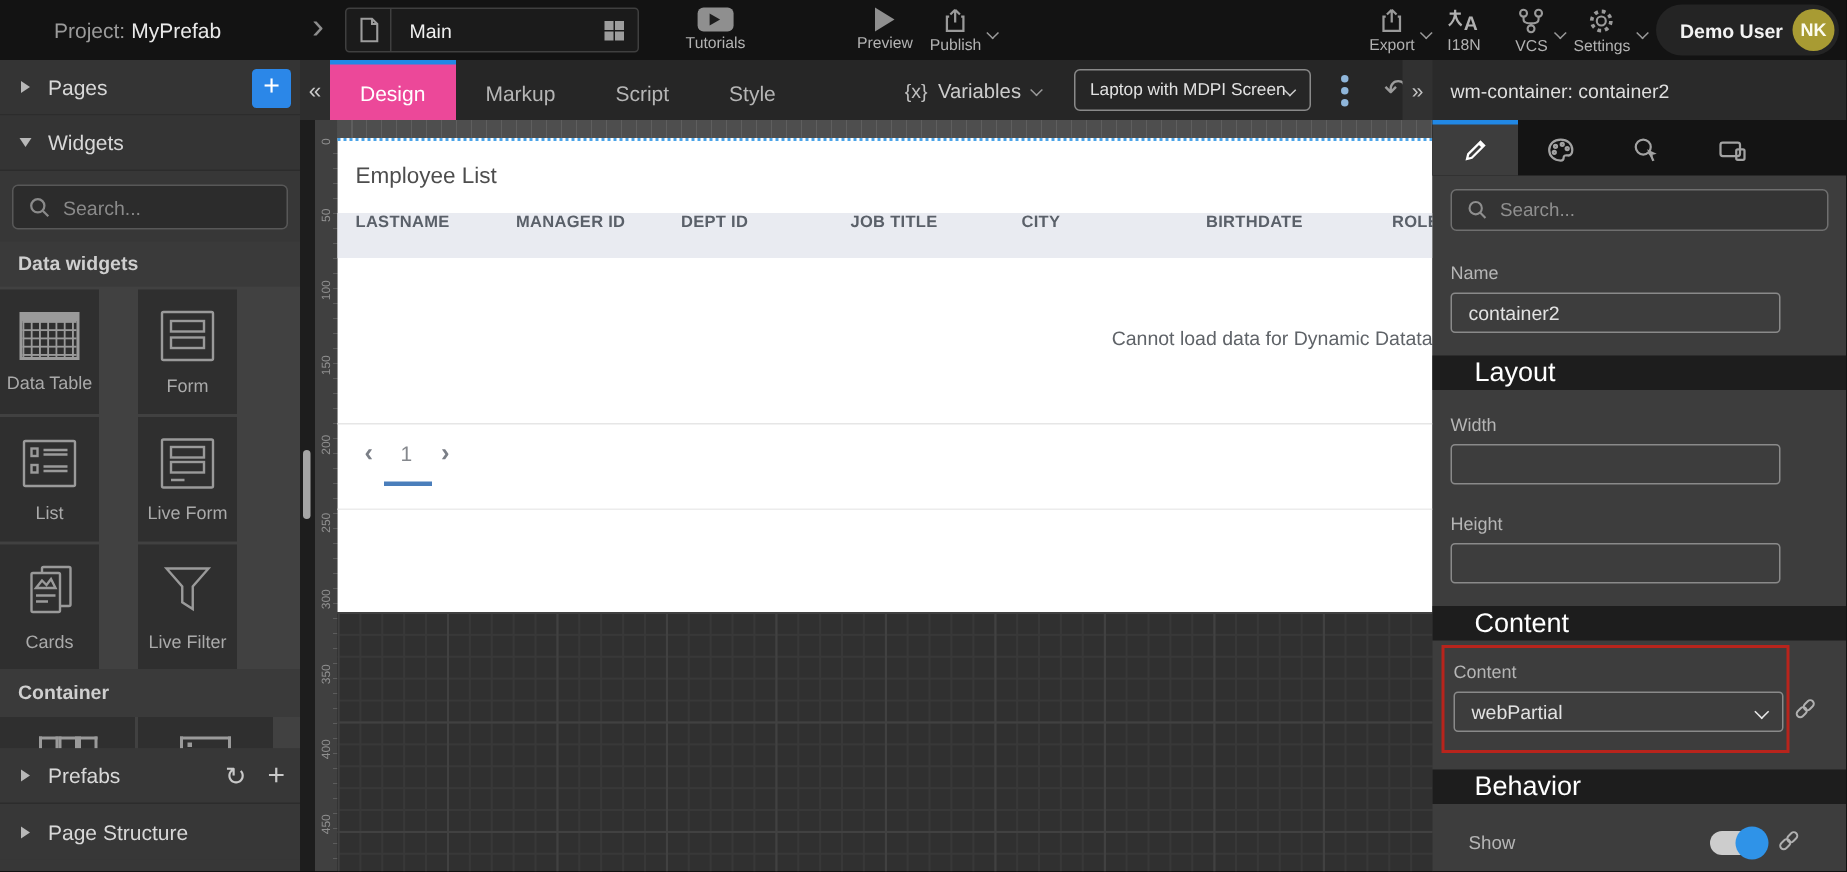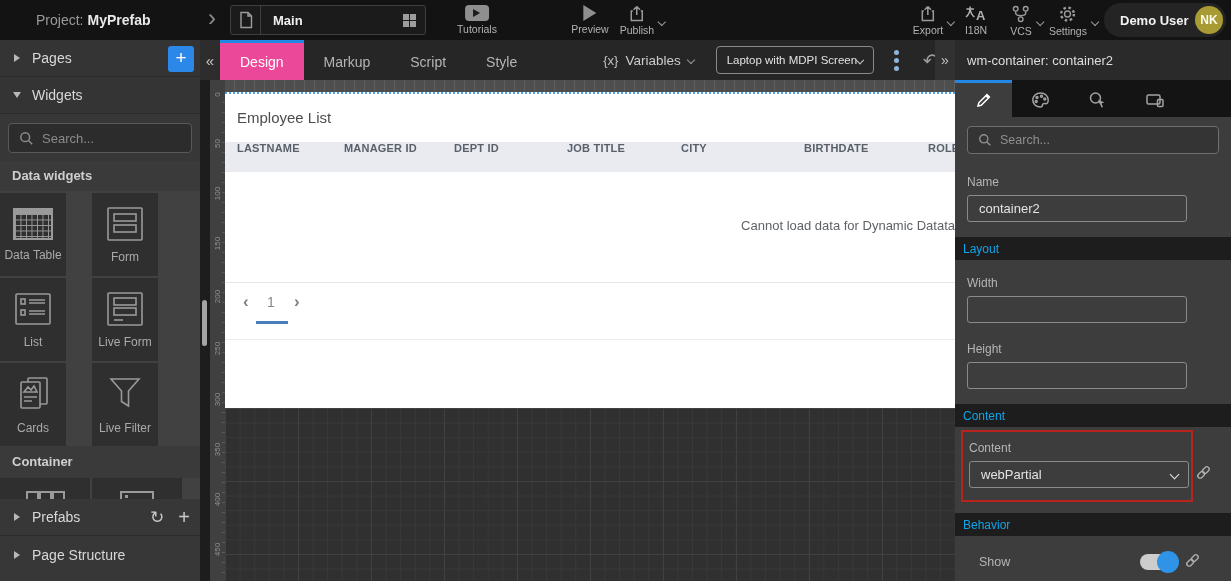--- a/index.html
+++ b/index.html
@@ -3,25 +3,25 @@
 <meta charset="utf-8">
 <style>
   * { margin:0; padding:0; box-sizing:border-box; }
   html,body { background:#0d0d0d; }
   body { font-family:"Liberation Sans", sans-serif; }
   .screen { position:relative; width:1231px; height:581px; overflow:hidden; background:#131313; }
 
   
   .topbar { position:absolute; left:0; top:0; width:1231px; height:40px; background:#131313; }
   .project { position:absolute; left:36px; top:12px; font-size:14px; color:#9a9a9a; }
-  .project b { color:#e9e9e9; font-weight:bold; margin-left:4px; }
+  .project b { color:#e9e9e9; font-weight:normal; margin-left:4px; }
   .crumb-chev { position:absolute; left:208px; top:4px; font-size:24px; color:#8d8d8d; }
   .page-tab { position:absolute; left:230px; top:5px; width:196px; height:30px; background:#1b1b1b; border:1px solid #3f3f3f; border-radius:3px; display:flex; align-items:center; }
   .page-tab .doccell { width:30px; height:100%; border-right:1px solid #3f3f3f; display:flex; align-items:center; justify-content:center; }
-  .page-tab .lbl { margin-left:12px; font-size:13px; font-weight:bold; color:#f0f0f0; flex:1; }
+  .page-tab .lbl { margin-left:12px; font-size:13px; font-weight:normal; color:#f0f0f0; flex:1; }
   .gridicon { width:13px; height:13px; margin-right:9px; display:grid; grid-template-columns:6px 6px; grid-template-rows:6px 6px; gap:1px; }
   .gridicon span { background:#9d9d9d; }
   .tb-act { position:absolute; top:5px; transform:translateX(-50%); display:flex; flex-direction:column; align-items:center; gap:2px; cursor:pointer; }
   .tb-act .cap { font-size:10.5px; color:#b2b2b2; white-space:nowrap; }
   .caret { width:6px; height:6px; border-right:1.5px solid #9a9a9a; border-bottom:1.5px solid #9a9a9a; transform:rotate(45deg); display:inline-block; }
   .act-caret { position:absolute; top:14px; right:-11px; }
   .playtri { width:0; height:0; border-left:13px solid #8f8f8f; border-top:8px solid transparent; border-bottom:8px solid transparent; }
   .ytrect { width:24px; height:16px; background:#8f8f8f; border-radius:4px; display:flex; align-items:center; justify-content:center; }
   .ytrect i { width:0; height:0; border-left:7px solid #1c1c1c; border-top:4px solid transparent; border-bottom:4px solid transparent; }
   .userpill { position:absolute; right:5px; top:3px; width:122px; height:34px; background:#242424; border-radius:17px; display:flex; align-items:center; cursor:pointer; }
@@ -104,21 +104,21 @@
   .ptabs { height:37px; background:#141414; display:flex; }
   .ptab { width:57px; height:37px; display:flex; align-items:center; justify-content:center; cursor:pointer; border-top:3px solid transparent; }
   .ptab.active { background:#3d3d3d; border-top:3px solid #2188e5; }
   .ptab svg { stroke:#a2a2a2; fill:none; stroke-width:1.5; }
   .ptab.active svg { stroke:#ffffff; }
   .psearch { margin:9px 12px 0 12px; height:28px; background:#343434; border:1px solid #6f6f6f; border-radius:4px; display:flex; align-items:center; }
   .psearch input { background:transparent; border:none; outline:none; color:#bdbdbd; font-size:12.5px; width:190px; font-family:"Liberation Sans",sans-serif; }
   .psearch input::placeholder { color:#8f8f8f; }
   .plabel { margin:0 0 0 12px; font-size:12px; color:#b5b5b5; }
   .pinput { margin:6px 0 0 12px; width:220px; height:27px; background:transparent; border:1px solid #8a8a8a; border-radius:3px; color:#e2e2e2; font-size:13px; padding-left:11px; outline:none; font-family:"Liberation Sans",sans-serif; }
-  .phead2 { margin-top:15px; height:23px; background:#1d1d1d; display:flex; align-items:center; padding-left:8px; font-size:12px; color:#0ea5e9; }
+  .phead2 { margin-top:15px; height:23px; background:#1d1d1d; display:flex; align-items:center; padding-left:28px; font-size:18px; color:#ffffff; }
   .redbox { position:relative; margin:3px 0 0 6px; width:232px; border:2px solid #b8241c; padding:9px 0 12px 0; }
   .redbox .plabel { margin-left:6px; }
   .pselect { margin:6px 0 0 6px; width:220px; height:27px; border:1px solid #8a8a8a; border-radius:3px; display:flex; align-items:center; cursor:pointer; }
   .pselect .sval { flex:1; padding-left:11px; font-size:13px; color:#e2e2e2; }
   .pselect .caret { margin-right:10px; border-color:#e8e8e8; width:7px; height:7px; }
   .linkico { position:absolute; cursor:pointer; }
   .showrow { position:relative; margin-top:15px; height:22px; }
   .showrow .plabel { position:absolute; left:12px; top:4px; font-size:12.5px; }
   .toggle { position:absolute; left:185px; top:3px; width:37px; height:16px; background:#cdcdcd; border-radius:8px; cursor:pointer; }
   .toggle .knob { position:absolute; right:-2px; top:-3px; width:22px; height:22px; border-radius:50%; background:#2f93e8; }

